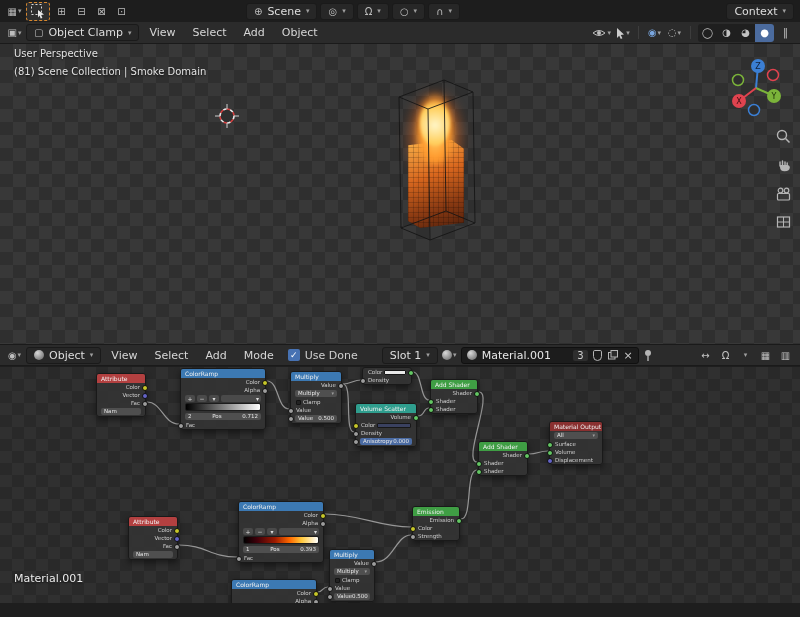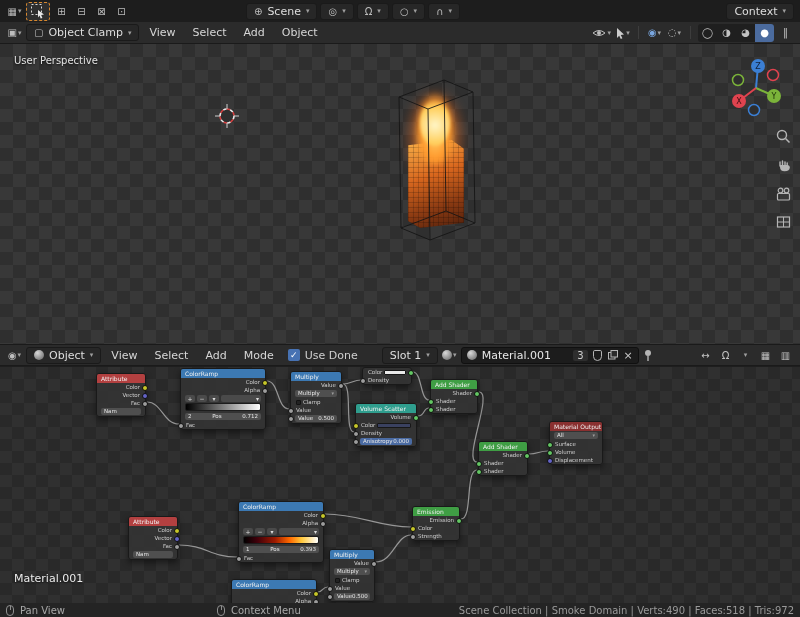--- a/index.html
+++ b/index.html
@@ -40,21 +40,21 @@
   .shadegroup .ib.active{background:#4b6b9e;color:#fff}
   .mouseic{width:8px;height:11px;border:1px solid #8f8f8f;border-radius:4px;position:relative;display:inline-block}
   .mouseic::after{content:"";position:absolute;left:50%;top:0;width:1px;height:4px;background:#8f8f8f}
 
   
   #viewport{position:absolute;top:44px;left:0;width:800px;height:300px;overflow:hidden;
     background-color:#2f2f2f;
     background-image:linear-gradient(45deg,#383838 26%,transparent 26%,transparent 74%,#383838 74%),
                      linear-gradient(45deg,#383838 26%,transparent 26%,transparent 74%,#383838 74%);
     background-size:26px 26px;background-position:0 0,13px 13px}
-  .ovl{position:absolute;left:14px;top:8px;font-size:10px;color:#e2e2e2;line-height:18px;
+  .ovl{position:absolute;left:14px;top:1px;font-size:10px;color:#e2e2e2;line-height:18px;
     text-shadow:0 1px 2px rgba(0,0,0,.7)}
   .fire div{position:absolute;pointer-events:none}
   .fcube{left:408px;top:96px;width:56px;height:88px;opacity:.95;
     clip-path:polygon(0 6%,78% 0,100% 10%,100% 94%,22% 100%,0 92%);
     background-image:repeating-linear-gradient(0deg,rgba(0,0,0,.18) 0 1px,transparent 1px 5px),
       repeating-linear-gradient(90deg,rgba(0,0,0,.18) 0 1px,transparent 1px 5px),
       linear-gradient(160deg,#ffb84d,#e06a1e 40%,#8a3810 75%,#53200a);
     box-shadow:0 0 18px rgba(255,120,30,.35)}
   .fg1{left:398px;top:34px;width:74px;height:110px;filter:blur(5px);
     background:radial-gradient(50% 55% at 50% 55%,rgba(255,178,64,.65),rgba(255,110,30,.4) 60%,rgba(255,90,20,0) 85%)}
@@ -203,20 +203,21 @@
       <span class="ib">◑</span>
       <span class="ib">◕</span>
       <span class="ib active">●</span>
     </span>
     <span class="ib">‖</span>
   </header>
 
   <div id="viewport">
     <div class="ovl">
       <div>User Perspective</div>
+      <div>(81) Scene Collection | Smoke Domain</div>
     </div>
 
     <div class="fire">
       <div class="fg1"></div>
       <div class="fcube"></div>
       <div class="fg2"></div>
       <div class="fg3"></div>
     </div>
 
     <svg id="vpsvg" width="800" height="300">
@@ -517,23 +518,14 @@
     <div class="node" style="left:231px;top:212px;width:86px">
       <div class="nh blue">ColorRamp</div>
       <div class="nr out sockR" style="--s:#c7c729">Color</div>
       <div class="nr out sockR">Alpha</div>
 
     </div>
 
     <div class="corner">Material.001</div>
   </div>
 
-  <footer id="statusbar" class="bar">
-    <span class="mouseic"></span>
-    <span>Pan View</span>
-    <span style="width:140px"></span>
-    <span class="mouseic"></span>
-    <span>Context Menu</span>
-    <span class="flex1"></span>
-    <span style="color:#9a9a9a">Scene Collection | Smoke Domain | Verts:490 | Faces:518 | Tris:972</span>
-  </footer>
 
 </div>
 
 </body></html>

